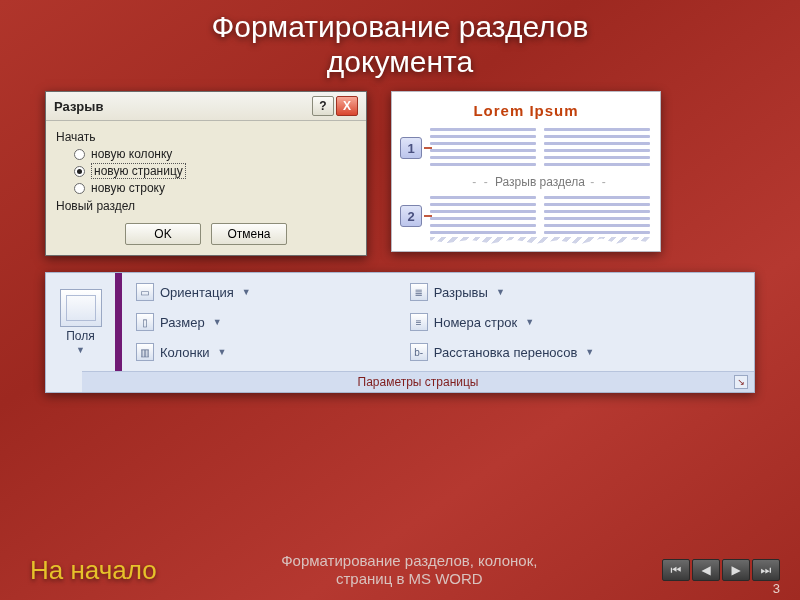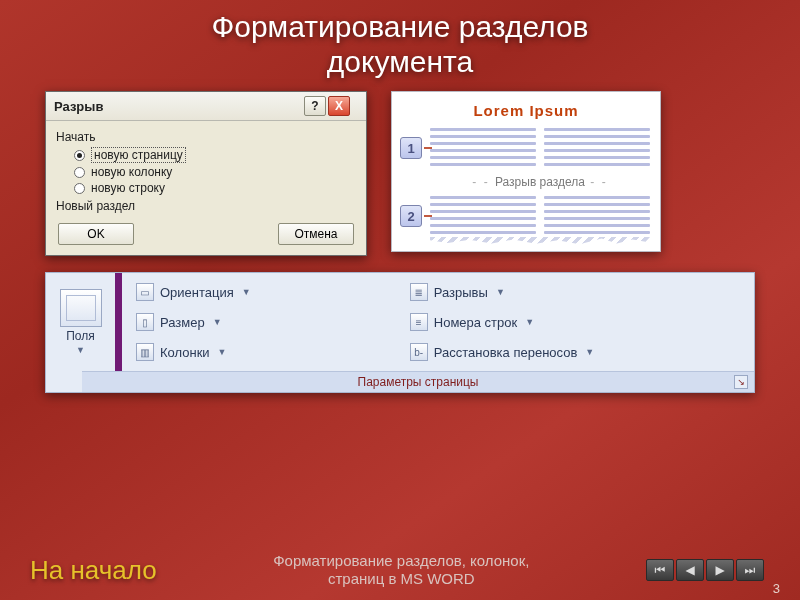--- a/index.html
+++ b/index.html
@@ -30,21 +30,21 @@
     width: 322px;
     background: #ece9d8;
     border: 1px solid #6b6b6b;
     box-shadow: 0 3px 10px rgba(0,0,0,0.5);
     font-size: 12px;
     color: #222;
   }
   .dialog-titlebar {
     background: linear-gradient(#f4f4f0, #e8e5d8);
     border-bottom: 1px solid #b8b8b0;
-    padding: 4px 16px 4px 8px;
+    padding: 4px 8px 4px 8px;
     display: flex;
     align-items: center;
     font-weight: 600;
     font-size: 13px;
   }
   .dialog-titlebar .spacer { flex: 1; }
   .titlebtn {
     width: 22px; height: 20px;
     border: 1px solid #8a8a7a;
     background: linear-gradient(#fcfcf8,#e0ded0);
@@ -66,21 +66,21 @@
     width: 11px; height: 11px; border: 1px solid #6a6a6a; border-radius: 50%;
     background: #fff;
     display: inline-flex; align-items: center; justify-content: center;
   }
   .radio-dot.checked::after {
     content: ""; width: 5px; height: 5px; background: #222; border-radius: 50%;
   }
   .radio-label { }
   .radio-label.sel { border: 1px dotted #555; padding: 0 2px; }
   .dialog-buttons {
-    display: flex; justify-content: space-between; gap: 10px;
+    display: flex; justify-content: center; gap: 10px;
     padding: 8px 2px 2px 2px;
   }
   .winbtn {
     min-width: 76px; padding: 3px 10px;
     background: linear-gradient(#fdfdfb,#e6e4d6);
     border: 1px solid #8c8c78;
     border-radius: 2px;
     font-size: 12px;
   }
   
@@ -213,21 +213,21 @@
   }
   .ribbon-caption .launcher {
     position: absolute; right: 6px; top: 3px;
     width: 14px; height: 14px; border:1px solid #9aa8c4;
     font-size: 9px; display:flex; align-items:center; justify-content:center;
     background:#e8eef8;
   }
   
   .footer {
     position: absolute;
-    left: 0; right: 16px; bottom: 12px;
+    left: 0; right: 0; bottom: 12px;
     display: flex; align-items: center;
     padding: 0 20px 0 30px;
     color: #ddd;
     font-size: 11px;
   }
   .nachalo {
     color: #e6c22a;
     font-size: 26px;
     font-weight: 400;
     text-shadow: 0 2px 4px rgba(0,0,0,0.5);
@@ -264,26 +264,26 @@
     <div class="dialog-titlebar">
       <span>Разрыв</span>
       <span class="spacer"></span>
       <span class="titlebtn">?</span>
       <span class="titlebtn close">X</span>
     </div>
     <div class="dialog-body">
       <div class="group-label">Начать</div>
       <div class="radio-list">
         <div class="radio-row">
+          <span class="radio-dot"></span>
+          <span class="radio-label">новую колонку</span>
+        </div>
+        <div class="radio-row">
           <span class="radio-dot checked"></span>
           <span class="radio-label sel">новую страницу</span>
-        </div>
-        <div class="radio-row">
-          <span class="radio-dot"></span>
-          <span class="radio-label">новую колонку</span>
         </div>
         <div class="radio-row">
           <span class="radio-dot"></span>
           <span class="radio-label">новую строку</span>
         </div>
       </div>
       <div class="group-label">Новый раздел</div>
       <div class="dialog-buttons">
         <button class="winbtn">OK</button>
         <button class="winbtn">Отмена</button>

